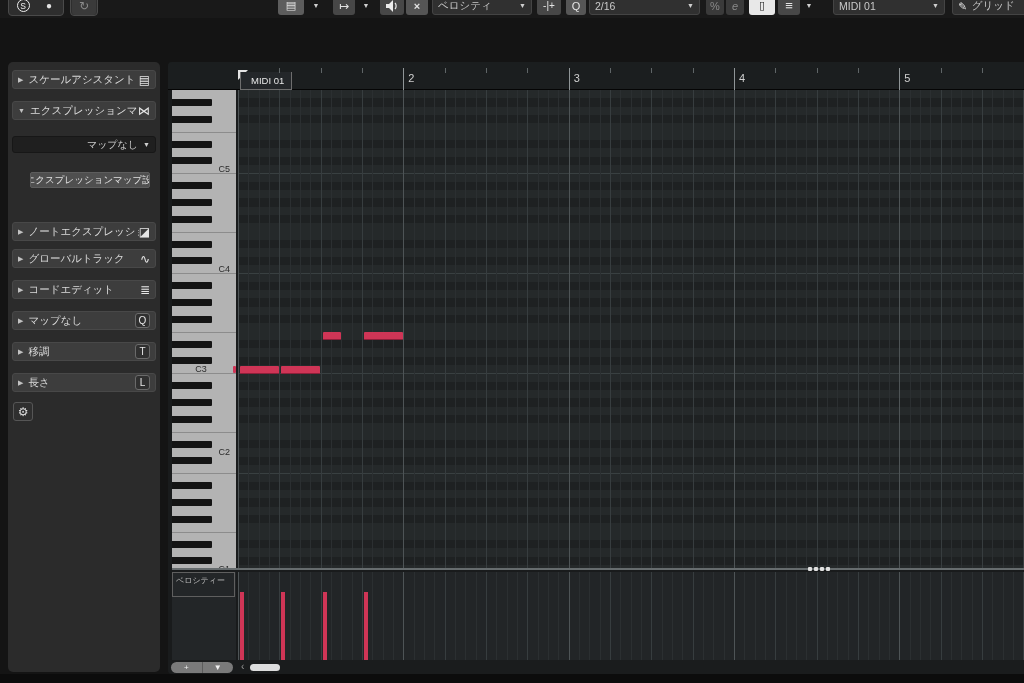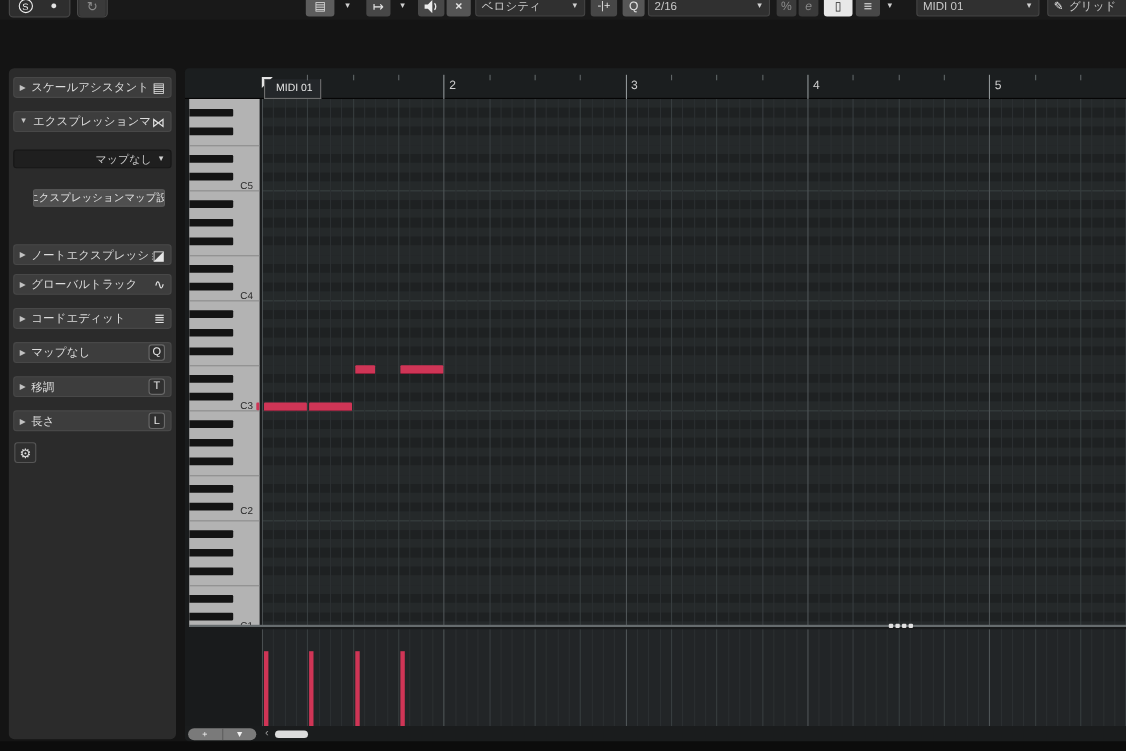--- a/index.html
+++ b/index.html
@@ -233,29 +233,29 @@
         <div class="blackkey" style="top: 150.799px; height: 6.7333px;"></div>
         <div class="blackkey" style="top: 167.466px; height: 6.7333px;"></div>
         <div class="clabel" style="top: 174.499px;">C4</div>
         <div class="wsep" style="top: 183.333px;"></div>
         <div class="blackkey" style="top: 192.466px; height: 6.7333px;"></div>
         <div class="blackkey" style="top: 209.132px; height: 6.7333px;"></div>
         <div class="blackkey" style="top: 225.799px; height: 6.7333px;"></div>
         <div class="wsep" style="top: 241.666px;"></div>
         <div class="blackkey" style="top: 250.799px; height: 6.7333px;"></div>
         <div class="blackkey" style="top: 267.466px; height: 6.7333px;"></div>
-        <div class="clabel" style="top: 274.499px;">C3</div>
+        <div class="clabel" style="top: 274.499px; text-align: center;">C3</div>
         <div class="wsep" style="top: 283.332px;"></div>
         <div class="blackkey" style="top: 292.466px; height: 6.7333px;"></div>
         <div class="blackkey" style="top: 309.132px; height: 6.7333px;"></div>
         <div class="blackkey" style="top: 325.799px; height: 6.7333px;"></div>
         <div class="wsep" style="top: 341.665px;"></div>
         <div class="blackkey" style="top: 350.799px; height: 6.7333px;"></div>
         <div class="blackkey" style="top: 367.465px; height: 6.7333px;"></div>
-        <div class="clabel" style="top: 369px;">C2</div>
+        <div class="clabel" style="top: 357px;">C2</div>
         <div class="wsep" style="top: 383.332px;"></div>
         <div class="blackkey" style="top: 392.465px; height: 6.7333px;"></div>
         <div class="blackkey" style="top: 409.132px; height: 6.7333px;"></div>
         <div class="blackkey" style="top: 425.798px; height: 6.7333px;"></div>
         <div class="wsep" style="top: 441.665px;"></div>
         <div class="blackkey" style="top: 450.798px; height: 6.7333px;"></div>
         <div class="blackkey" style="top: 467.465px; height: 6.7333px;"></div>
         <div class="clabel" style="top: 474.498px;">C1</div>
         <div class="keyindicator" style="left: 61px; width: 3px; top: 275.999px; height: 7px; background: rgb(207, 53, 86);"></div>
       </div>
@@ -404,20 +404,23 @@
         <div class="note" style="left: 84.6666px; width: 18.1667px; top: 242.466px; background: rgb(207, 53, 86); border-bottom-color: rgb(142, 31, 58);"></div>
         <div class="note" style="left: 126px; width: 38.8333px; top: 242.466px; background: rgb(207, 53, 86); border-bottom-color: rgb(142, 31, 58);"></div>
       </div>
     <div class="splitter"></div>
     <div id="splitdashes">
         <div class="splitdash" style="left: 640px;"></div>
         <div class="splitdash" style="left: 646px;"></div>
         <div class="splitdash" style="left: 652px;"></div>
         <div class="splitdash" style="left: 658px;"></div>
       </div>
+    <div class="laneleft">
+      <div class="velbox">ベロシティー</div>
+    </div>
     <div class="lanegrid" id="lanegrid">
         <div class="vline bar" style="left: 0px;"></div>
         <div class="vline s16" style="left: 10.3333px;"></div>
         <div class="vline s16" style="left: 20.6666px;"></div>
         <div class="vline s16" style="left: 30.9999px;"></div>
         <div class="vline beat" style="left: 41.3332px;"></div>
         <div class="vline s16" style="left: 51.6665px;"></div>
         <div class="vline s16" style="left: 61.9998px;"></div>
         <div class="vline s16" style="left: 72.3331px;"></div>
         <div class="vline beat" style="left: 82.6664px;"></div>

